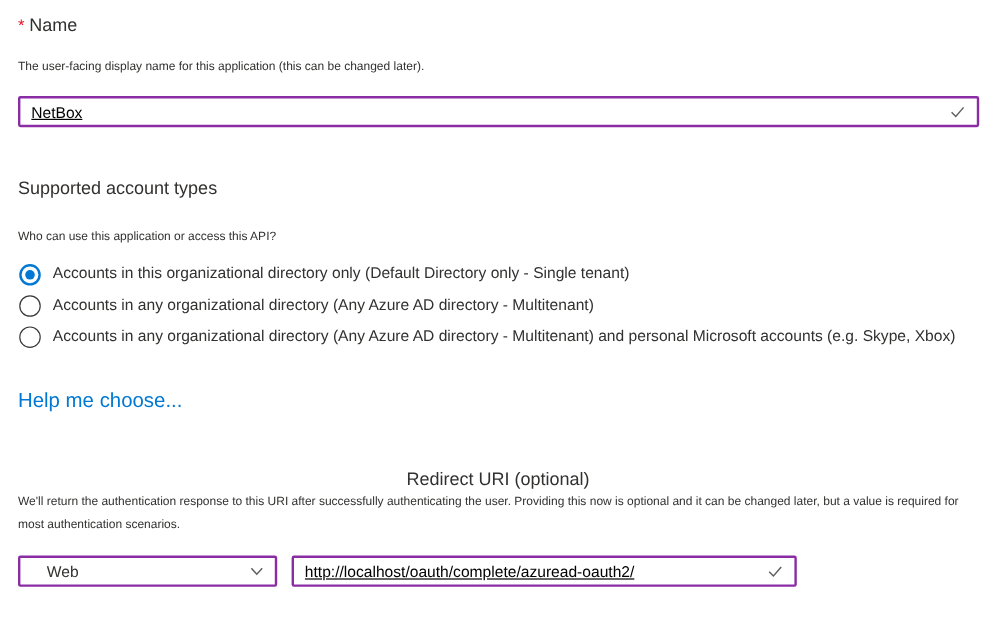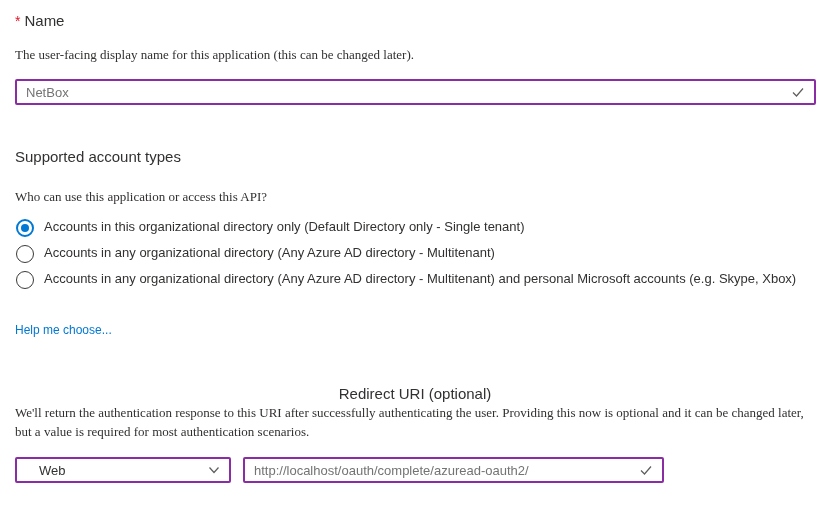--- a/index.html
+++ b/index.html
@@ -23,49 +23,49 @@
     color: #323130;
     margin: 0;
     line-height: 18px;
   }
   .required-marker {
     color: #e81123;
     margin-right: 4px;
     font-size: 14px;
   }
   .description {
-    font-size: 13px;
+    font-size: 10px;
     line-height: 19px;
     color: #323130;
     margin: 0;
-    font-family: Liberation Serif, serif;
   }
   .desc-name { margin-top: 15px; }
 
   
   .input-wrap {
     position: relative;
     height: 26px;
     border: 2px solid #8a2da5;
     border-radius: 2px;
     background: #fff;
     display: flex;
     align-items: center;
   }
   .name-input-wrap { margin-top: 15px; width: 801px; }
   .input-wrap input {
     border: none;
     outline: none;
     font-family: "Liberation Sans", "DejaVu Sans", sans-serif;
     font-size: 13px;
-    color: #737373;
+    color: #000000;
     flex: 1;
     padding: 0 34px 0 9px;
     background: transparent;
     height: 100%;
+    text-decoration: underline;
   }
   .check-icon {
     position: absolute;
     right: 8px;
     top: 50%;
     transform: translateY(-50%);
     width: 16px;
     height: 16px;
     pointer-events: none;
   }
@@ -103,21 +103,21 @@
   }
   .radio-label {
     font-size: 13px;
     margin-left: 10px;
     color: #323130;
     white-space: nowrap;
   }
   .help-link {
     display: inline-block;
     margin-top: 26px;
-    font-size: 12px;
+    font-size: 17px;
     color: #0078d4;
     text-decoration: none;
     cursor: pointer;
   }
 
   
   .redirect-title { margin-top: 47px; text-align: center; }
   .redirect-desc { max-width: 800px; }
   .redirect-row {
     margin-top: 16px;

